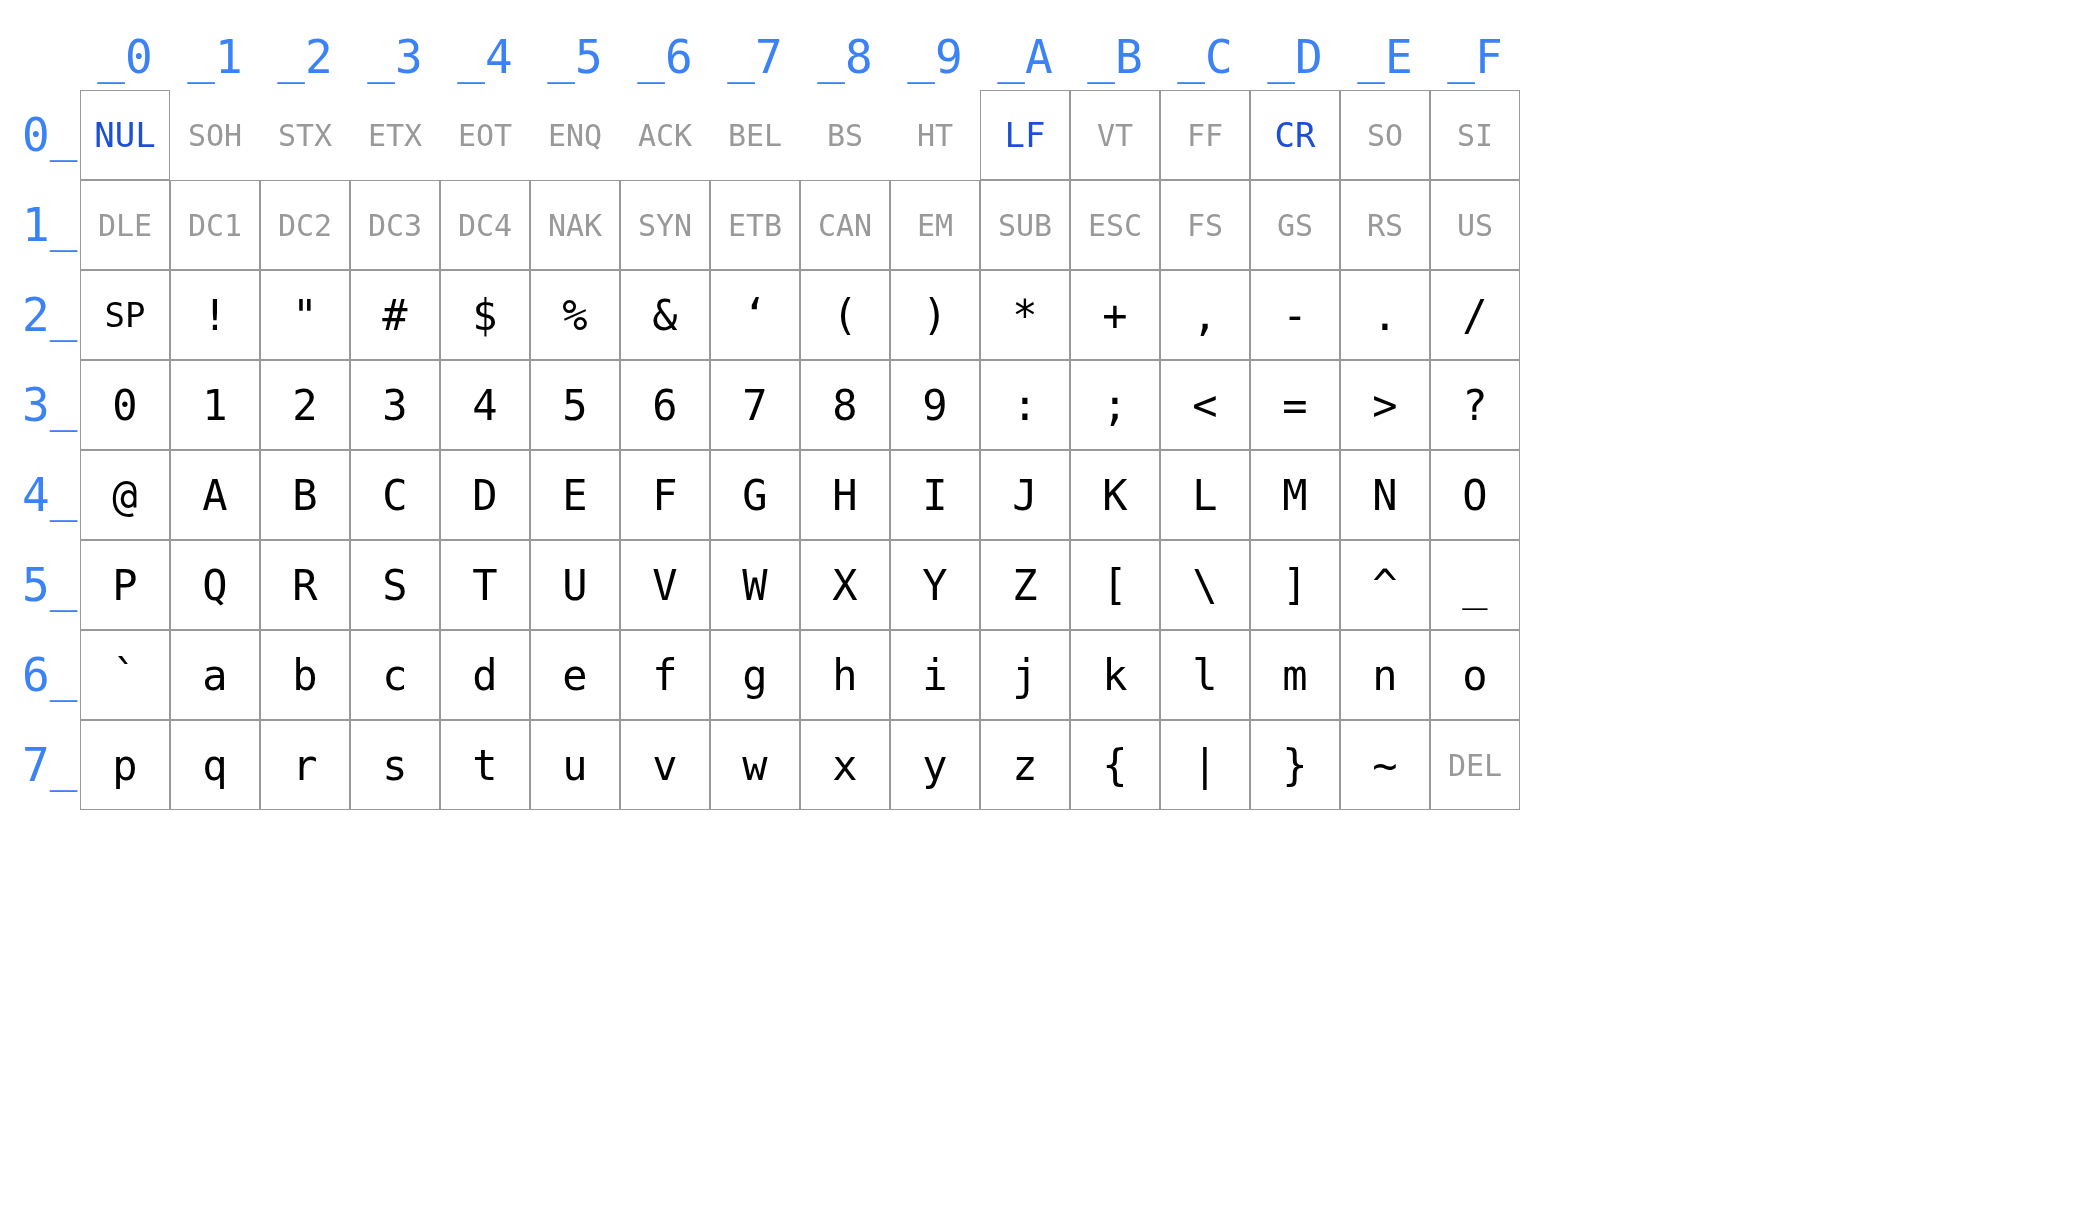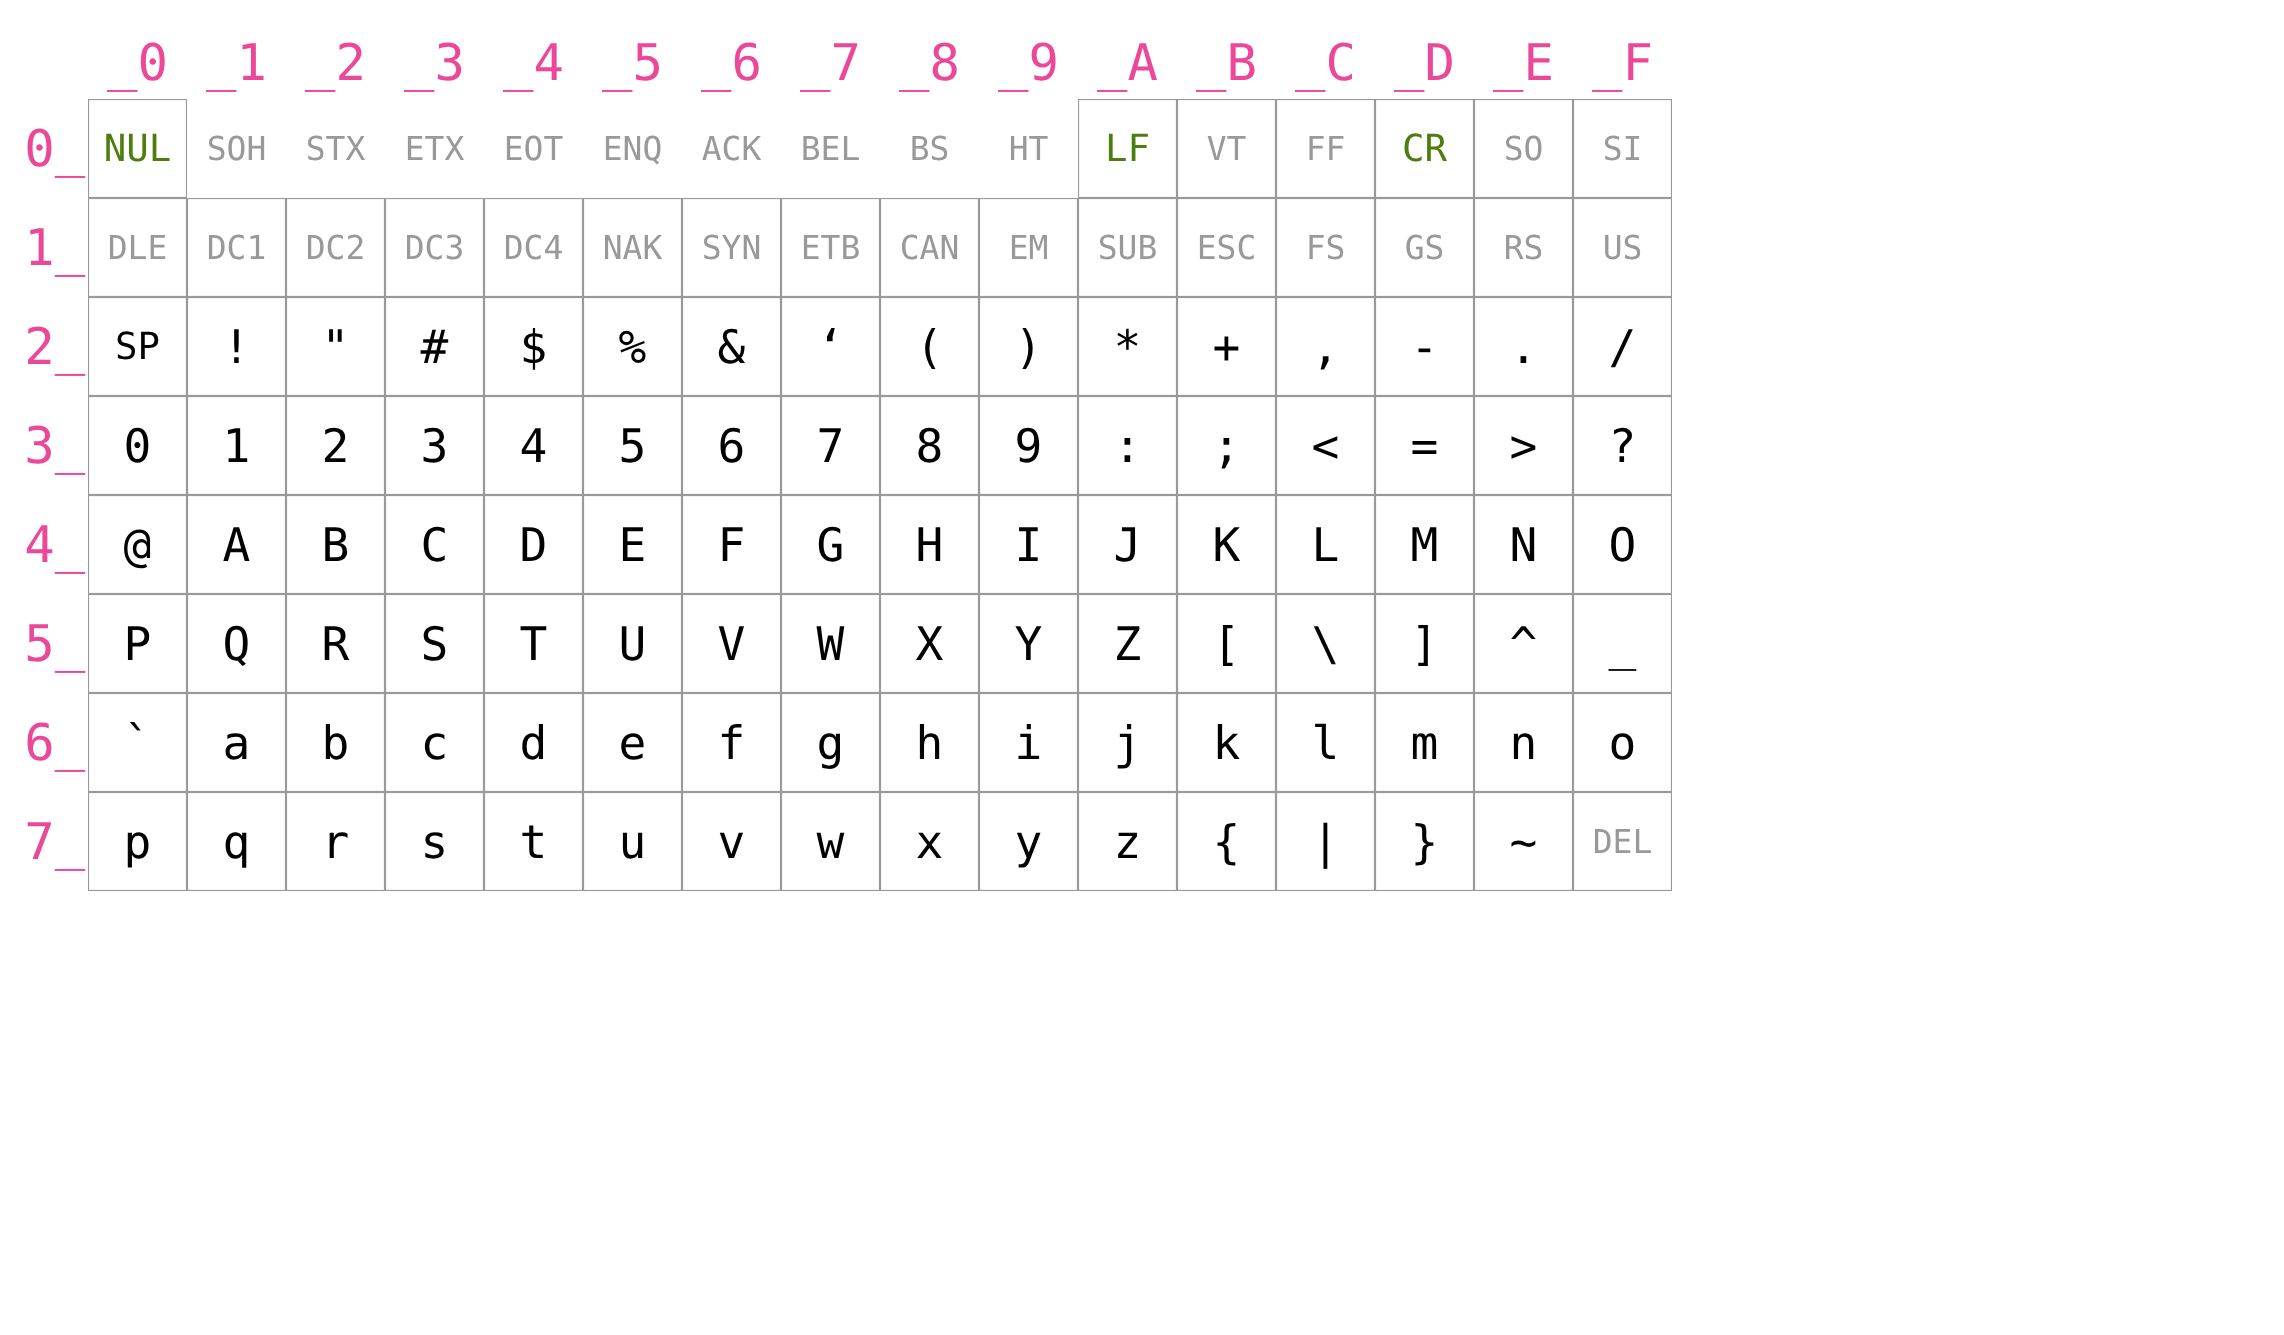--- a/index.html
+++ b/index.html
@@ -12,21 +12,21 @@
   .ascii-table {
     display: grid;
     grid-template-columns: 60px repeat(16, 90px);
     grid-template-rows: 70px repeat(8, 90px);
   }
   .corner {
     
   }
   .col-header, .row-header {
     font-size: 46px;
-    color: #ec4899;
+    color: #3b82f6;
     display: flex;
     align-items: center;
     justify-content: center;
     font-weight: 400;
     text-align: right;
   }
   .col-header {
     align-items: flex-end;
     padding-bottom: 6px;
   }
@@ -41,21 +41,21 @@
     font-size: 42px;
     color: #000;
     border: 1px solid #999;
     background: #fff;
   }
   .cell.control {
     color: #999;
     font-size: 30px;
   }
   .cell.emph {
-    color: #4d7c0f;
+    color: #1d4ed8;
     font-size: 34px;
   }
   .cell.noborder {
     border: 1px solid transparent;
   }
   .cell.small {
     font-size: 34px;
   }
 </style>
 </head>

